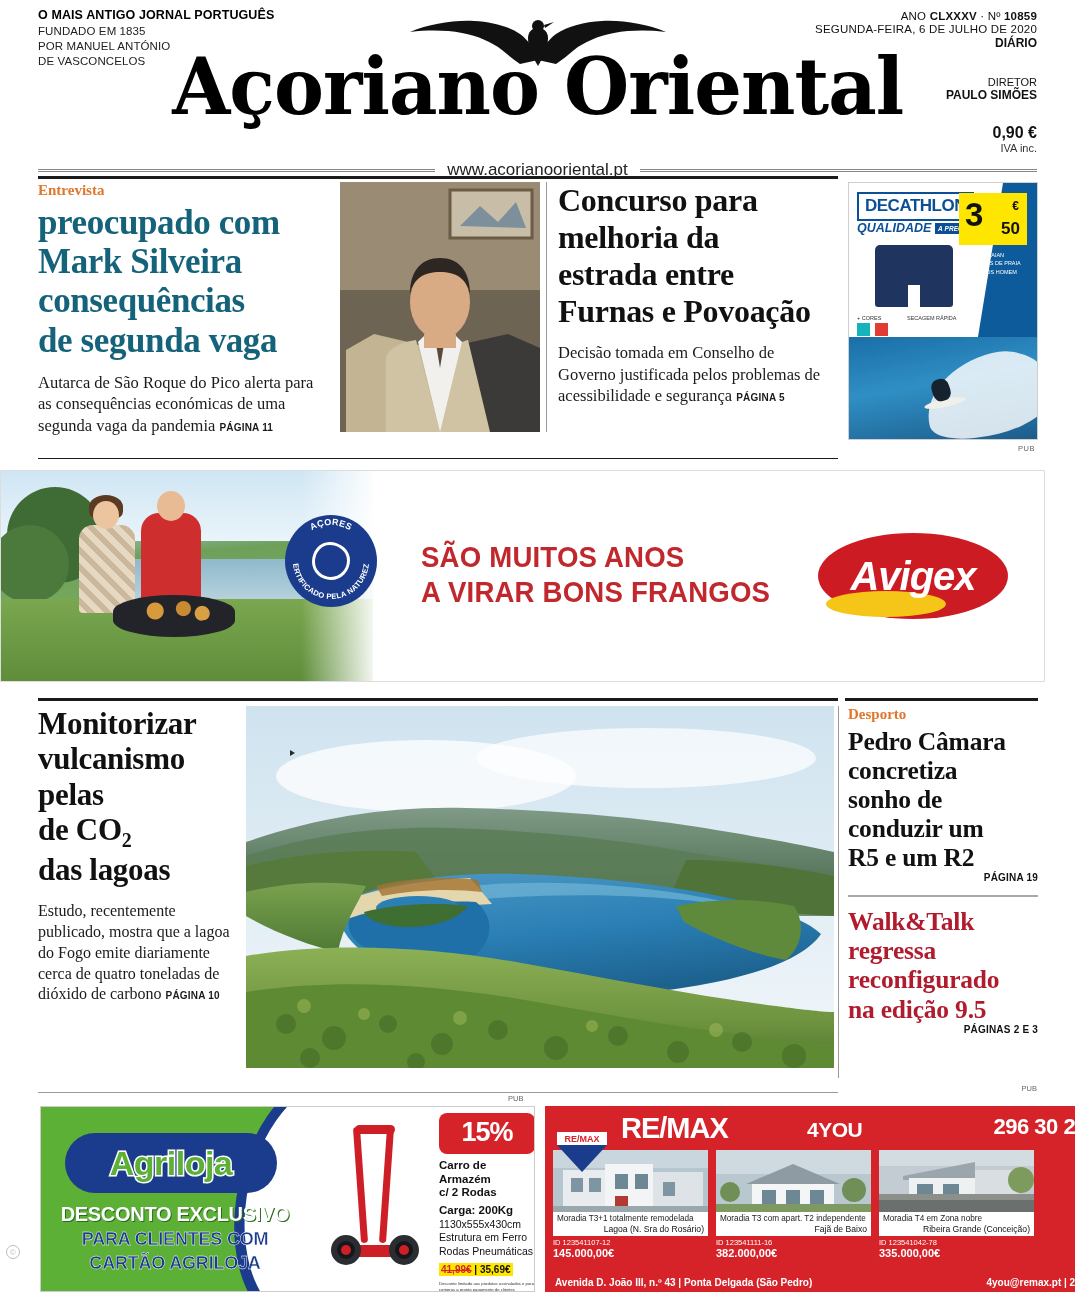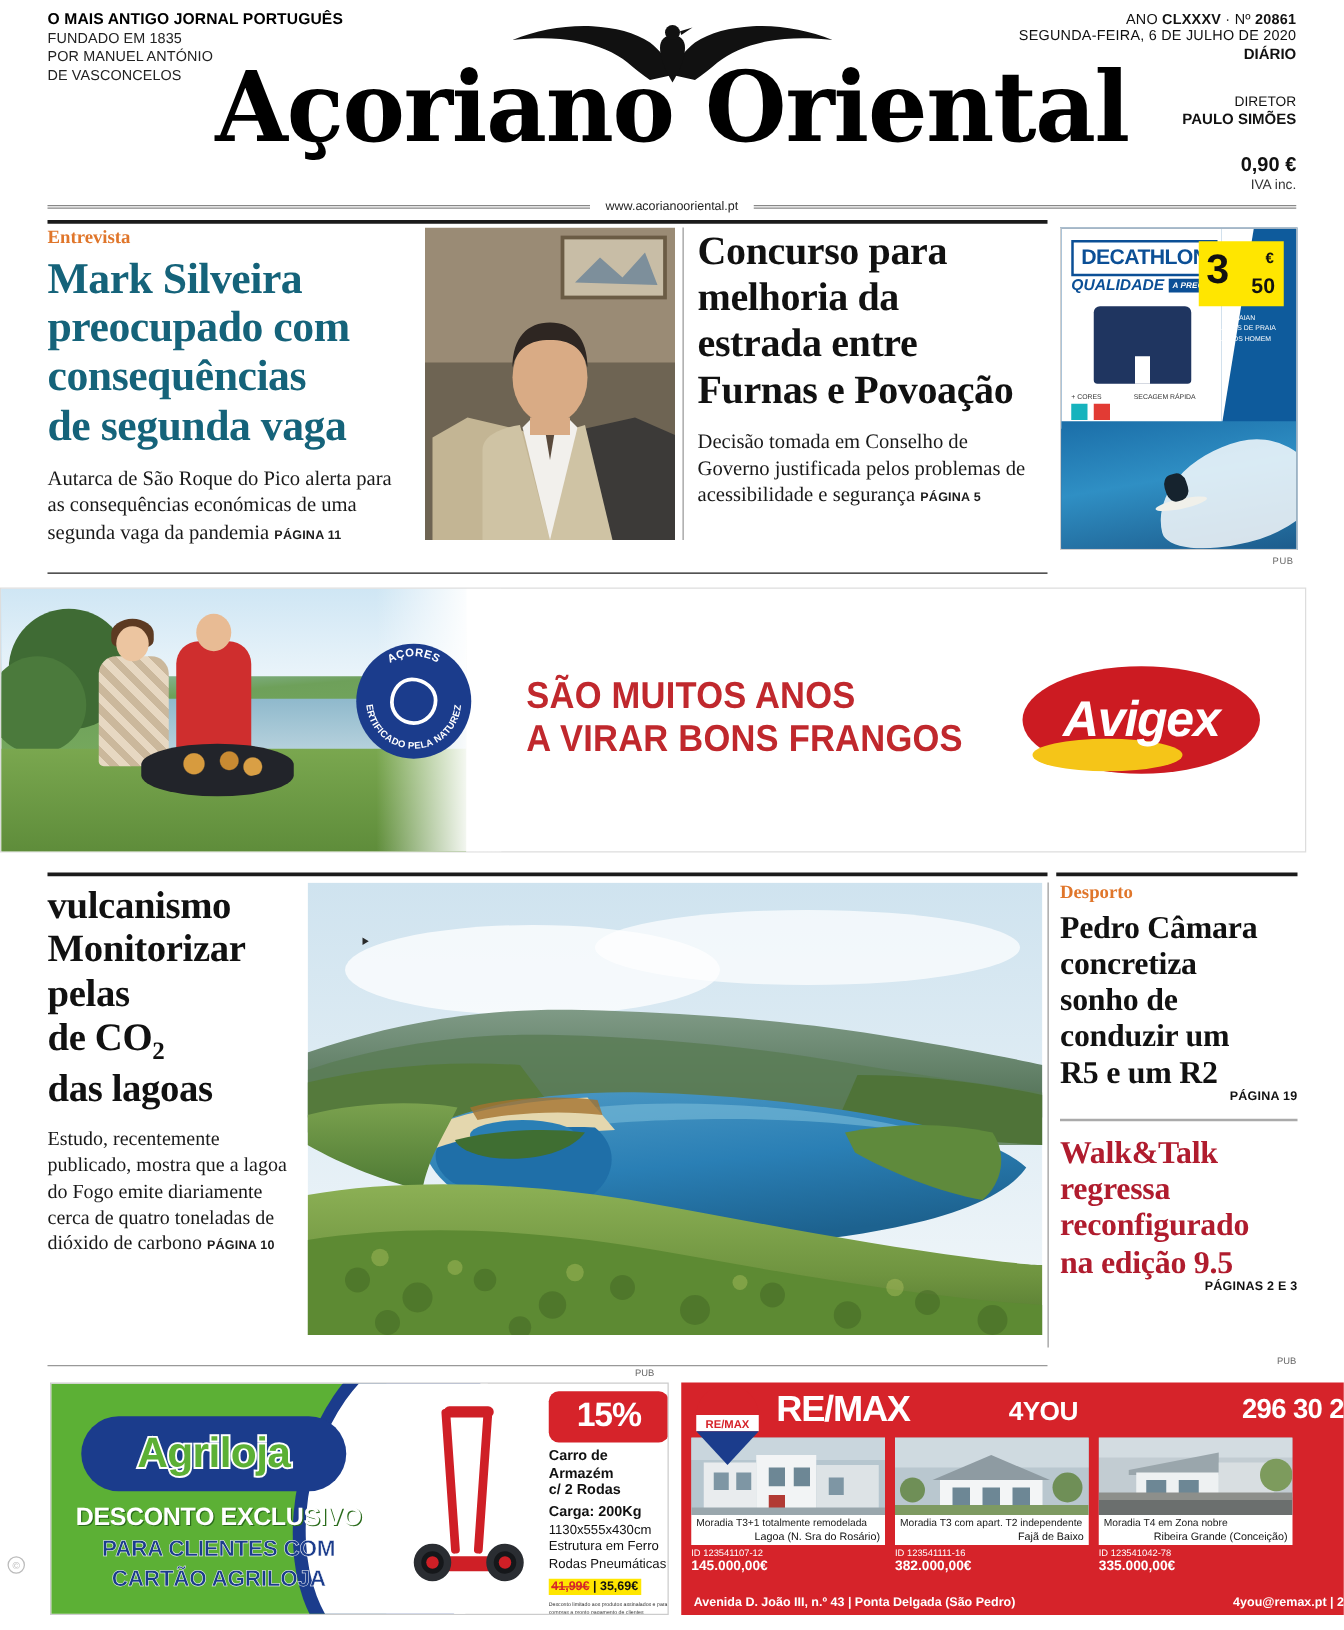--- a/index.html
+++ b/index.html
@@ -57,21 +57,21 @@
     position: absolute; left: 50%; top: -34px;
     transform: translateX(-50%);
     width: 300px; height: 60px;
   }
 
   .url-rule {
     position: absolute; left: 38px; right: 38px; top: 160px;
     display: flex; align-items: center; gap: 12px;
   }
   .url-rule .ln { flex: 1; height: 3px; border-top: 1px solid #888; border-bottom: 1px solid #888; }
-  .url-rule .url { font-size: 10px; color: #222; white-space: nowrap; }
+  .url-rule .url { font-size: 17px; color: #222; white-space: nowrap; }
 
   
   .top-sec { position: absolute; left: 0; top: 176px; width: 1075px; height: 290px; }
   .rule-top {
     position: absolute; left: 38px; top: 0; width: 800px;
     border-top: 3px solid #1b1b1b;
   }
   .col-a { position: absolute; left: 38px; top: 6px; width: 288px; }
   .kicker {
     font-size: 15px; font-weight: bold; color: #e0762b;
@@ -469,21 +469,21 @@
     <div class="mh-left">
       <div class="l1">O MAIS ANTIGO JORNAL PORTUGUÊS</div>
       <div class="l2">FUNDADO EM 1835</div>
       <div class="l2">POR MANUEL ANTÓNIO</div>
       <div class="l2">DE VASCONCELOS</div>
     </div>
 
     <div class="mh-right">
       <div class="ano">
         <span>ANO</span>
-        <b>CLXXXV</b><span> · Nº </span><b>20861</b>
+        <b>CLXXXV</b><span> · Nº </span><b>10859</b>
       </div>
       <div class="data">SEGUNDA-FEIRA, 6 DE JULHO DE 2020</div>
       <div class="diario">DIÁRIO</div>
       <div class="diretor-lbl">DIRETOR</div>
       <div class="diretor">PAULO SIMÕES</div>
       <div class="preco">0,90 €</div>
       <div class="iva">IVA inc.</div>
     </div>
 
     <div class="nameplate">
@@ -503,22 +503,22 @@
       <div class="ln"></div>
     </div>
   </div>
 
   <div class="top-sec">
     <div class="rule-top"></div>
 
     <div class="col-a">
       <div class="kicker">Entrevista</div>
       <div class="hl-teal">
+        <div>preocupado com</div>
         <div>Mark Silveira</div>
-        <div>preocupado com</div>
         <div>consequências</div>
         <div>de segunda vaga</div>
       </div>
       <div class="lede">
         <span>Autarca de São Roque do Pico alerta para as consequências económicas de uma segunda vaga da pandemia</span>
         <span class="pg">PÁGINA 11</span>
       </div>
     </div>
 
     <div class="photo-interview">
@@ -629,22 +629,22 @@
     </div>
 
   </div>
 
   <div class="mid">
     <div class="rule-mid"></div>
     <div class="rule-mid-r"></div>
 
     <div class="col-m">
       <div class="hl-mid">
+        <div>Monitorizar</div>
         <div>vulcanismo</div>
-        <div>Monitorizar</div>
         <div>pelas</div>
         <div><span>de CO</span><sub>2</sub></div>
         <div>das lagoas</div>
       </div>
       <div class="lede-mid">
         <span>Estudo, recentemente publicado, mostra que a lagoa do Fogo emite diariamente cerca de quatro toneladas de dióxido de carbono</span>
         <span class="pg">PÁGINA 10</span>
       </div>
     </div>
 

